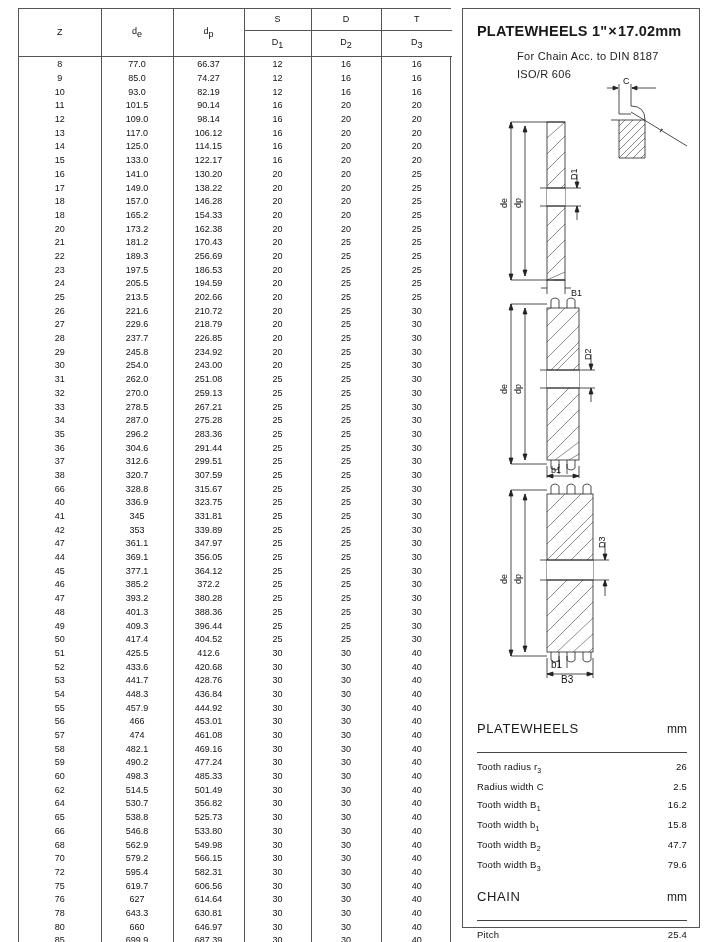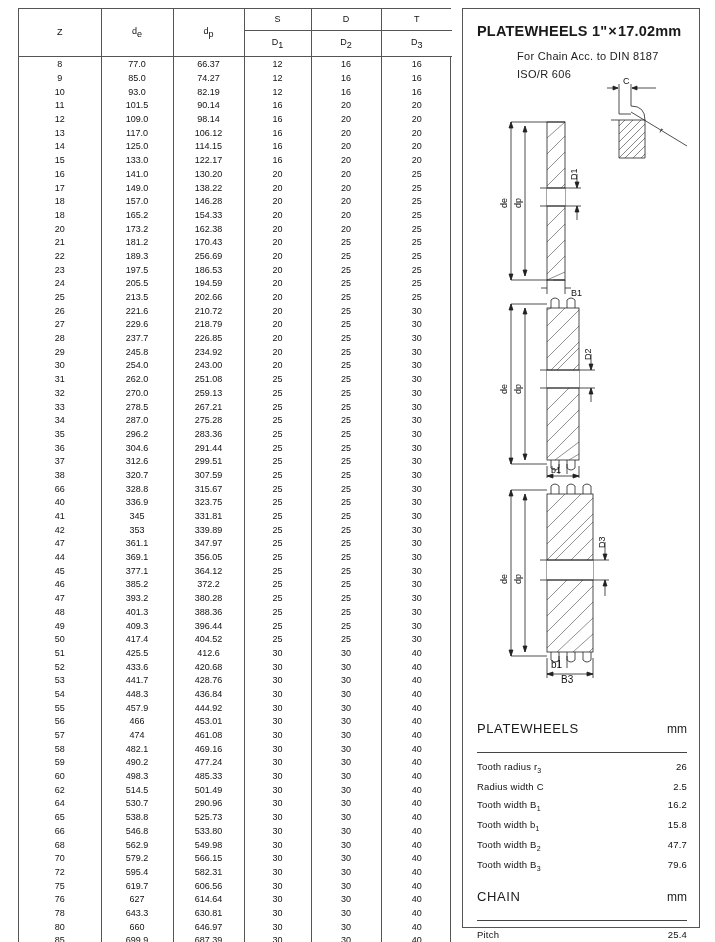--- a/index.html
+++ b/index.html
@@ -638,21 +638,21 @@
             <td class="num">62</td>
             <td class="num">514.5</td>
             <td class="num">501.49</td>
             <td class="num">30</td>
             <td class="num">30</td>
             <td class="num last">40</td>
           </tr>
           <tr>
             <td class="num">64</td>
             <td class="num">530.7</td>
-            <td class="num">290.96</td>
+            <td class="num">356.82</td>
             <td class="num">30</td>
             <td class="num">30</td>
             <td class="num last">40</td>
           </tr>
           <tr>
             <td class="num">65</td>
             <td class="num">538.8</td>
             <td class="num">525.73</td>
             <td class="num">30</td>
             <td class="num">30</td>

